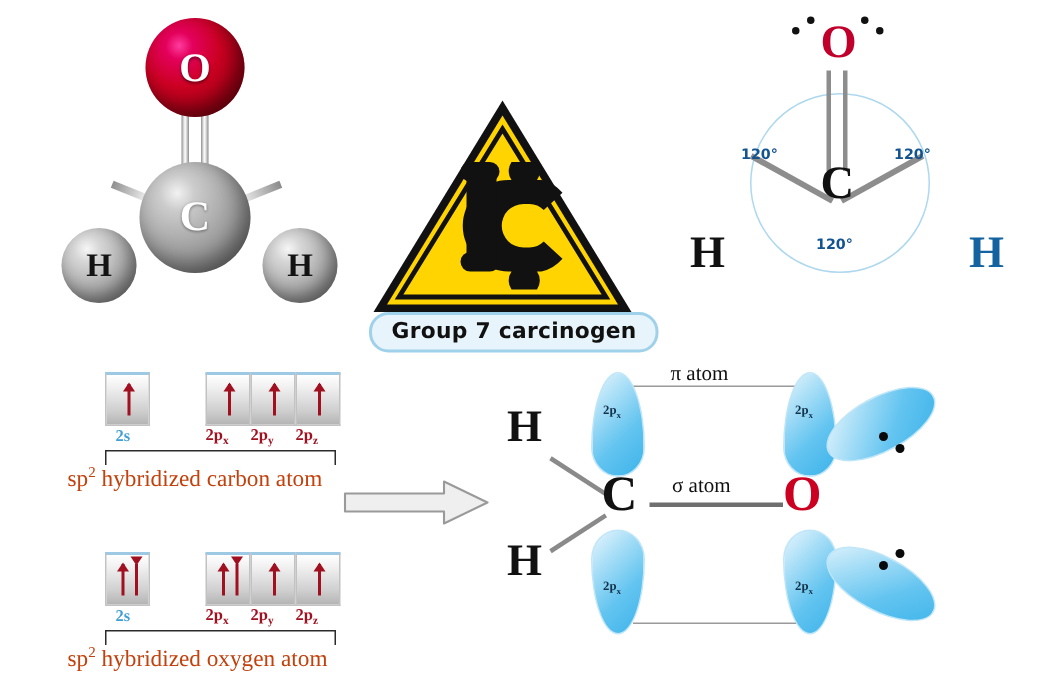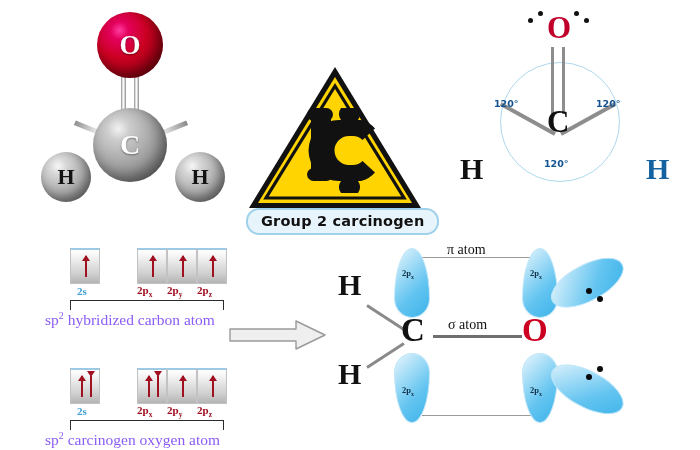--- a/index.html
+++ b/index.html
@@ -76,21 +76,21 @@
   .ar{position:absolute;}
   .ar .shaft{position:absolute;width:1.6px;background:#a01020;left:0;top:0;}
   .ar .head{position:absolute;width:0;height:0;left:-3.1px;}
   .ar-up .head{border-left:4.3px solid transparent;border-right:4.3px solid transparent;border-bottom:6px solid #a01020;top:-1px;}
   .ar-dn .head{border-left:4.3px solid transparent;border-right:4.3px solid transparent;border-top:6px solid #a01020;bottom:-1px;}
   .olab{position:absolute;font-family:"Liberation Serif",serif;font-weight:bold;font-size:11px;white-space:nowrap;}
   .olab-s{color:#3f9fd6;}
   .olab-p{color:#a01020;}
   .olab sub{font-size:7.5px;}
   .brk{position:absolute;border-left:1.6px solid #2b2b2b;border-right:1.6px solid #2b2b2b;border-top:1.6px solid #2b2b2b;}
-  .cap{position:absolute;font-family:"Liberation Serif",serif;font-size:15.5px;color:#8b5cf6;white-space:nowrap;}
+  .cap{position:absolute;font-family:"Liberation Serif",serif;font-size:15.5px;color:#c2410c;white-space:nowrap;}
   .cap sup{font-size:10px;}
 
   
   .garrow{position:absolute;}
 
   
   .lobe{
     position:absolute;
     background:linear-gradient(135deg,#e8f6fd 0%,#aadff7 28%,#63c4f0 62%,#3cb3ea 100%);
     border:1px solid #bfe6f8;
@@ -153,21 +153,21 @@
                  a14.5 14.5 0 0 0 0 29 h4
                  a14 14 0 0 0 9.5 -4 l12.5 11.5
                  a26.5 26.5 0 0 1 -14 8.5 h-3
                  a10.5 10.5 0 0 1 0 12 h-17 a10.5 10.5 0 0 1 0 -12
                  h-2 a29 29 0 0 1 0 -61 z"></path>
         <rect x="62" y="46" width="26" height="13" rx="6.5"></rect>
         <rect x="62" y="106" width="26" height="13" rx="6.5"></rect>
         <rect x="66" y="52" width="20" height="62"></rect>
       </g>
     </svg>
-    <div class="badge" style="left:3px;top:146px;">Group 2 carcinogen</div>
+    <div class="badge" style="left:3px;top:146px;">Group 7 carcinogen</div>
   </div>
 
   <div class="abs" style="left:448px;top:0px;width:252px;height:205px;">
 
     <div class="arc-circle" style="left:52px;top:62px;width:118px;height:118px;"></div>
 
     <div class="bondline" style="left:103px;top:47px;width:3px;height:67px;"></div>
     <div class="bondline" style="left:114px;top:47px;width:3px;height:67px;"></div>
 
     <div class="bondline" style="left:45px;top:132px;width:62px;height:4px;transform:rotate(29deg);transform-origin:right center;"></div>
@@ -252,21 +252,21 @@
         <div class="shaft" style="height:21px;"></div>
         <div class="head"></div>
       </div>
 
     <div class="olab olab-s" style="left:32px;top:37px;"><span>2s</span></div>
     <div class="olab olab-p" style="left:92px;top:36px;"><span>2p</span><sub>x</sub></div>
     <div class="olab olab-p" style="left:122px;top:36px;"><span>2p</span><sub>y</sub></div>
     <div class="olab olab-p" style="left:152px;top:36px;"><span>2p</span><sub>z</sub></div>
 
     <div class="brk" style="left:25px;top:52px;width:152px;height:9px;"></div>
-    <div class="cap" style="left:0px;top:62px;"><span>sp</span><sup>2</sup><span> carcinogen oxygen atom</span></div>
+    <div class="cap" style="left:0px;top:62px;"><span>sp</span><sup>2</sup><span> hybridized oxygen atom</span></div>
   </div>
 
   <svg class="garrow" width="100" height="34" viewBox="0 0 100 34" style="left:228px;top:318px;">
     <path d="M2 11 L68 11 L68 3 L97 17 L68 31 L68 23 L2 23 Z" fill="#efefef" stroke="#9a9a9a" stroke-width="1.4" stroke-linejoin="round"></path>
   </svg>
 
   <div class="abs" style="left:330px;top:240px;width:370px;height:210px;">
 
     <div class="thin" style="left:92px;top:17px;width:110px;"></div>
 

